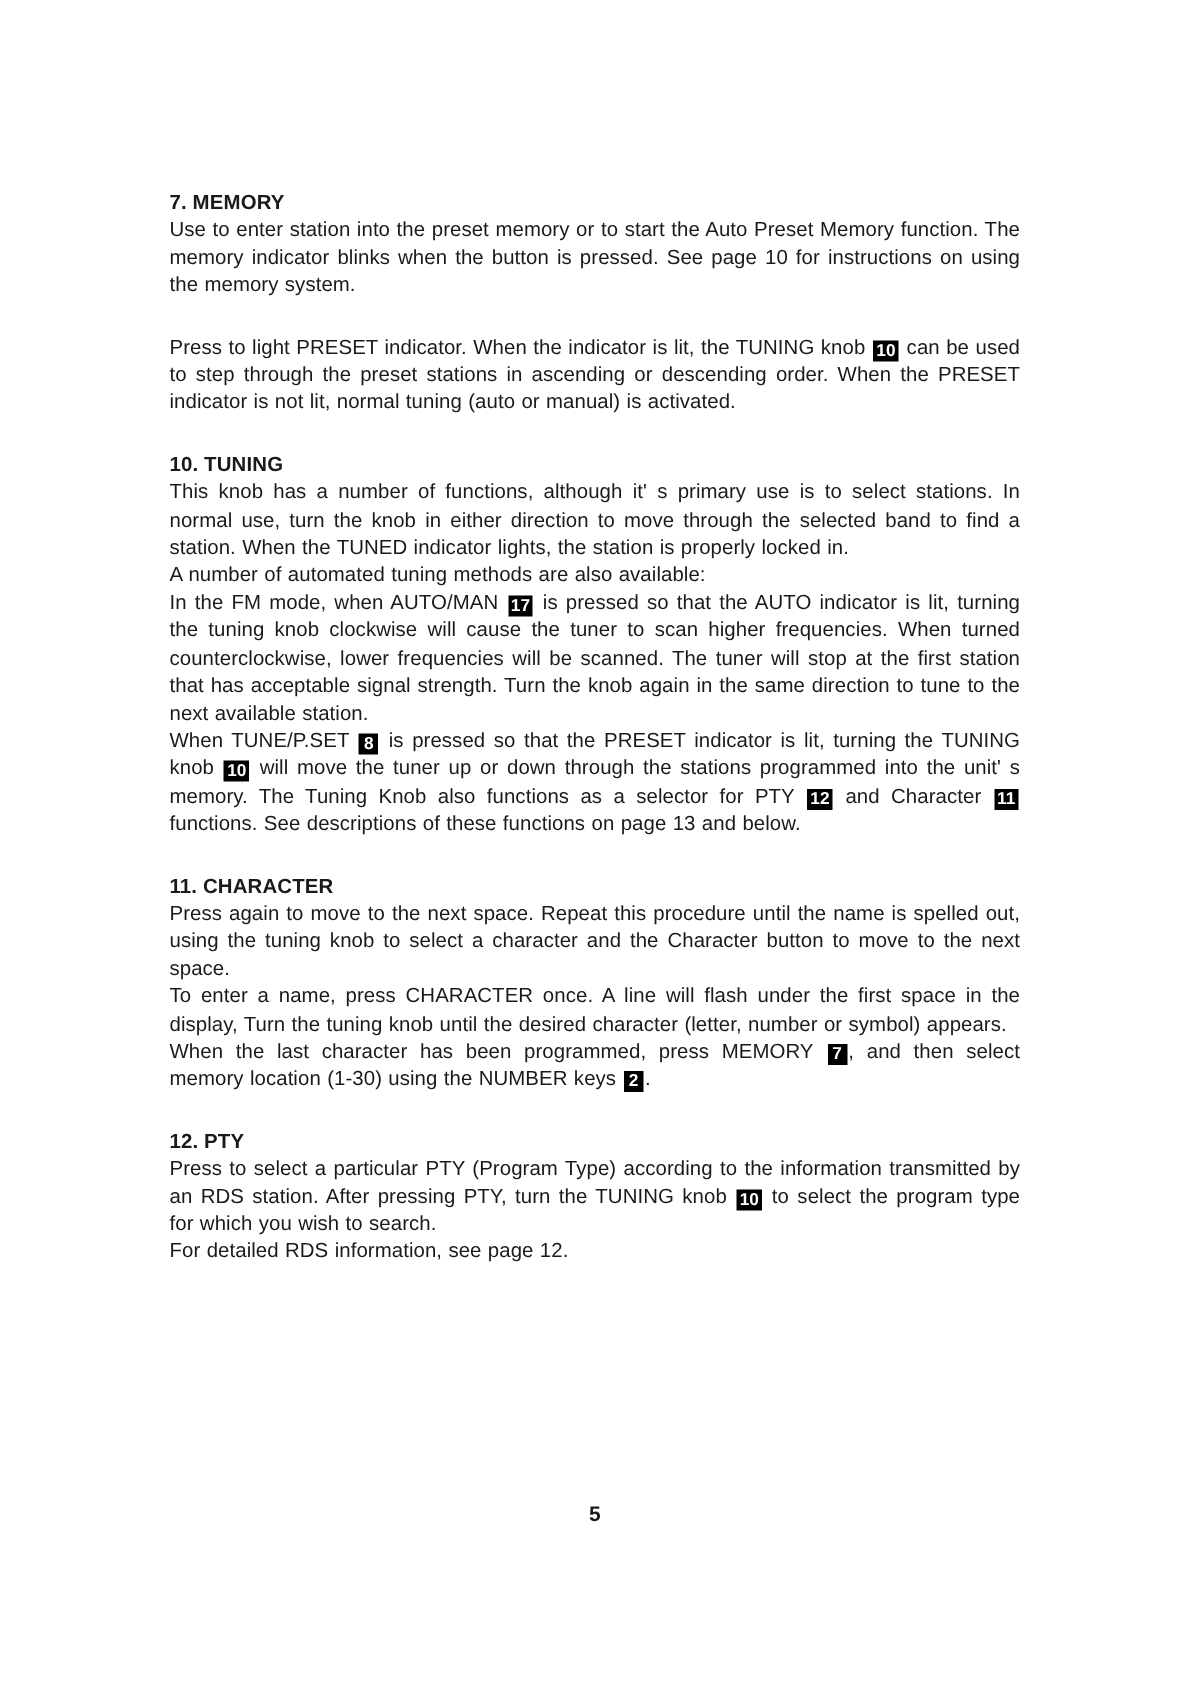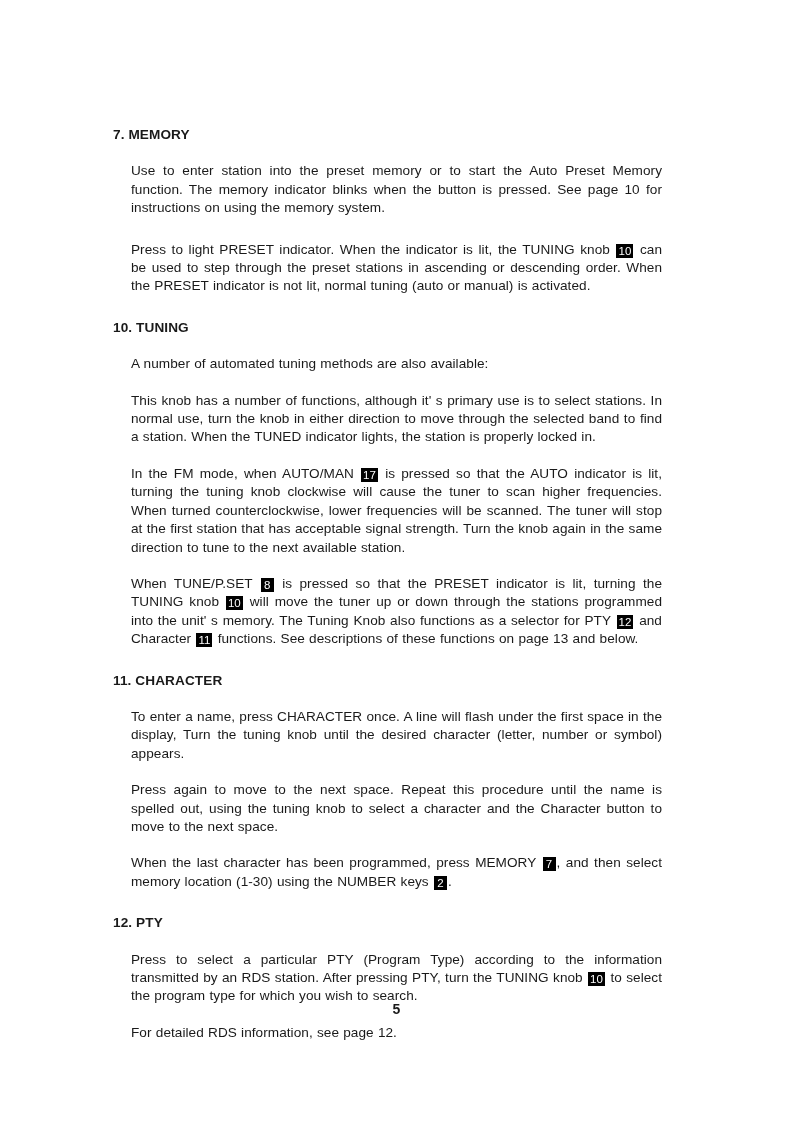--- a/index.html
+++ b/index.html
@@ -24,34 +24,34 @@
   }
   .manual-section{margin:0 0 23px 0;}
   .section-heading{
     font-size:13.6px;
     font-weight:700;
     line-height:18.4px;
     margin:0;
     letter-spacing:0.1px;
   }
   .para{
-    margin:18px;
+    margin:0;
     font-size:13.6px;
     line-height:18.4px;
     text-align:justify;
     letter-spacing:0.05px;
     word-spacing:0.4px;
   }
   .badge{
     display:inline-block;
     min-width:9px;
     text-align:center;
     background:var(--badge-bg);
     color:var(--badge-fg);
-    font-weight:400;
+    font-weight:700;
     font-size:11.5px;
     line-height:14px;
     padding:0 2px;
     margin:0 1px;
     vertical-align:-1px;
   }
   .page-number{
     position:absolute;
     left:0;right:0;
     top:1000px;
@@ -70,29 +70,29 @@
         <h2 class="section-heading">7. MEMORY</h2>
         <p class="para">Use to enter station into the preset memory or to start the Auto Preset Memory function. The memory indicator blinks when the button is pressed. See page 10 for instructions on using the memory system.</p>
       </section>
       <section class="manual-section">
         <p class="para">Press to light PRESET indicator. When the indicator is lit, the TUNING knob <span class="badge">10</span> can be used to step through the preset stations in ascending or descending order. When the PRESET indicator is not lit, normal tuning (auto or manual) is activated.</p>
       </section>
       <section class="manual-section">
       </section>
       <section class="manual-section">
         <h2 class="section-heading">10. TUNING</h2>
+        <p class="para">This knob has a number of functions, although it' s primary use is to select stations. In normal use, turn the knob in either direction to move through the selected band to find a station. When the TUNED indicator lights, the station is properly locked in.</p>
         <p class="para">A number of automated tuning methods are also available:</p>
-        <p class="para">This knob has a number of functions, although it' s primary use is to select stations. In normal use, turn the knob in either direction to move through the selected band to find a station. When the TUNED indicator lights, the station is properly locked in.</p>
         <p class="para">In the FM mode, when AUTO/MAN <span class="badge">17</span> is pressed so that the AUTO indicator is lit, turning the tuning knob clockwise will cause the tuner to scan higher frequencies. When turned counterclockwise, lower frequencies will be scanned. The tuner will stop at the first station that has acceptable signal strength. Turn the knob again in the same direction to tune to the next available station.</p>
         <p class="para">When TUNE/P.SET <span class="badge">8</span> is pressed so that the PRESET indicator is lit, turning the TUNING knob <span class="badge">10</span> will move the tuner up or down through the stations programmed into the unit' s memory. The Tuning Knob also functions as a selector for PTY <span class="badge">12</span> and Character <span class="badge">11</span> functions. See descriptions of these functions on page 13 and below.</p>
       </section>
       <section class="manual-section">
         <h2 class="section-heading">11. CHARACTER</h2>
+        <p class="para">Press again to move to the next space. Repeat this procedure until the name is spelled out, using the tuning knob to select a character and the Character button to move to the next space.</p>
         <p class="para">To enter a name, press CHARACTER once. A line will flash under the first space in the display, Turn the tuning knob until the desired character (letter, number or symbol) appears.</p>
-        <p class="para">Press again to move to the next space. Repeat this procedure until the name is spelled out, using the tuning knob to select a character and the Character button to move to the next space.</p>
         <p class="para">When the last character has been programmed, press MEMORY <span class="badge">7</span>, and then select memory location (1-30) using the NUMBER keys <span class="badge">2</span>.</p>
       </section>
       <section class="manual-section">
         <h2 class="section-heading">12. PTY</h2>
         <p class="para">Press to select a particular PTY (Program Type) according to the information transmitted by an RDS station. After pressing PTY, turn the TUNING knob <span class="badge">10</span> to select the program type for which you wish to search.</p>
         <p class="para">For detailed RDS information, see page 12.</p>
       </section>
     </div>
   <div class="page-number">5</div>
 </main>

